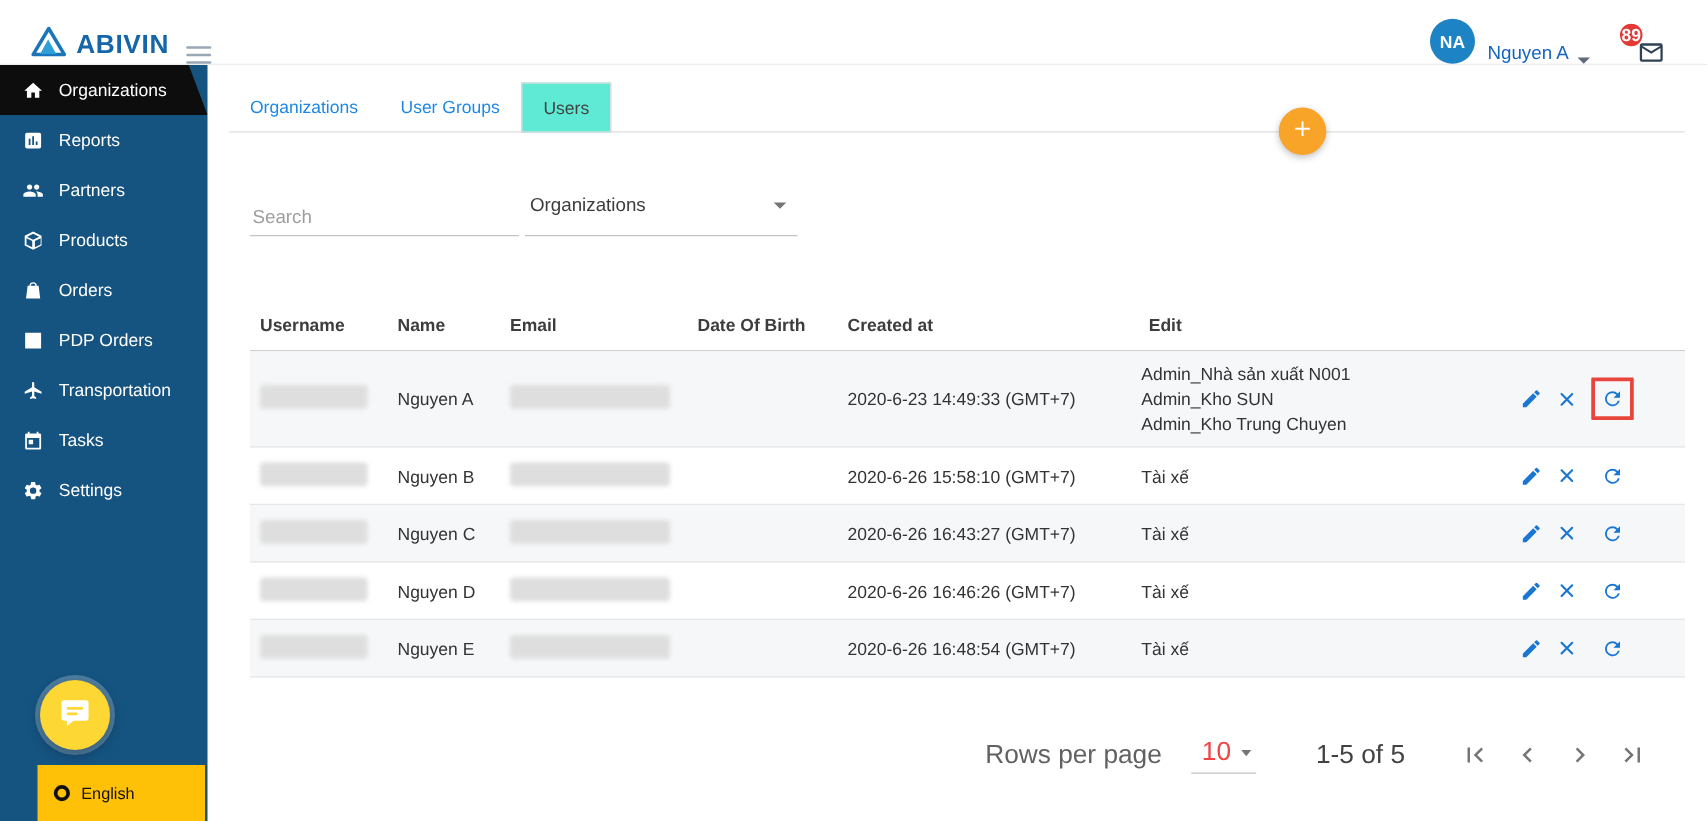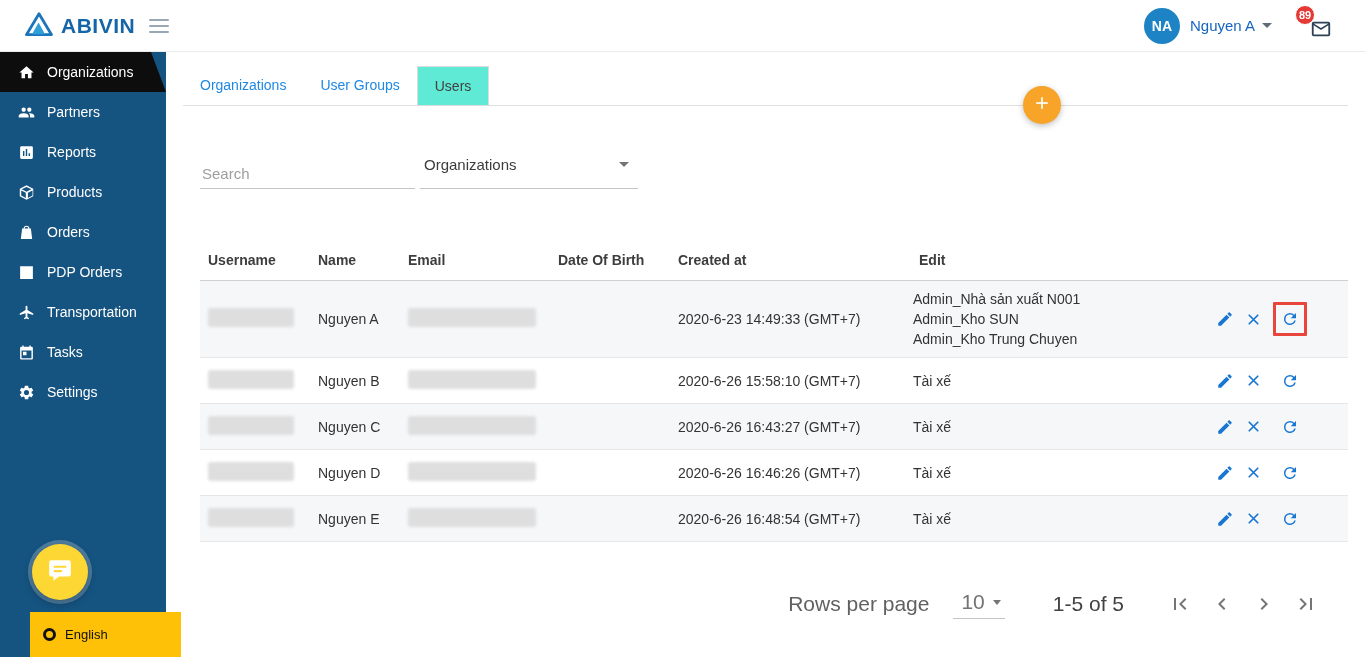--- a/index.html
+++ b/index.html
@@ -2,52 +2,52 @@
 <html style="--sidebar_bg: #155380; --sidebar_active_bg: #0d0d0d; --accent_blue: #1976d2; --link_blue: #1e88e5; --topbar_user_blue: #1565c0; --fab_orange: #f7a428; --badge_red: #e53935; --highlight_red: #e8453c; --language_yellow: #ffc107; --chat_yellow: #fdd835; --avatar_blue: #1d83c5;"><head>
 <meta charset="utf-8">
 <style>
   * { box-sizing: border-box; margin: 0; padding: 0; }
   html, body { width: 1366px; height: 657px; }
   body { font-family: "Liberation Sans", sans-serif; background: #fff; overflow: hidden; }
   .app { position: relative; width: 1366px; height: 657px; background: #fff; overflow: hidden; }
 
   
   .topbar { position: absolute; top: 0; left: 0; right: 0; height: 52px; background: #fff;
-            border-bottom: 1px solid #ececec; display: flex; align-items: center; z-index: 30; }
+            border-bottom: 1px solid #ececec; display: flex; align-items: flex-end; z-index: 30; }
   .brand { display: flex; align-items: center; gap: 7px; padding-left: 24px; }
   .brand-text { font-size: 21px; font-weight: 700; letter-spacing: .5px; color: #1566a9; }
   .hamburger { margin-left: 14px; width: 20px; display: flex; flex-direction: column; gap: 4px; cursor: pointer; }
   .hamburger span { height: 2px; background: #9aa7b5; border-radius: 1px; }
   .topbar-spacer { flex: 1; }
   .avatar { width: 36px; height: 36px; border-radius: 50%; background: var(--avatar_blue, #1d83c5);
             color: #fff; font-size: 14px; font-weight: 700; display: flex; align-items: center; justify-content: center; }
   .user-name { margin-left: 10px; font-size: 15px; font-weight: 500; color: var(--topbar_user_blue, #1565c0); }
   .caret { width: 0; height: 0; border-left: 5px solid transparent; border-right: 5px solid transparent;
            border-top: 5px solid #5f6b76; display: inline-block; }
   .user-caret { margin-left: 7px; }
   .mail-wrap { position: relative; margin-left: 36px; margin-right: 30px; width: 28px; height: 24px; color: #2f4154; cursor: pointer; }
   .mail-wrap svg { width: 26px; height: 22px; margin-top: 4px; }
   .badge { position: absolute; top: -9px; left: -13px; min-width: 20px; height: 20px; border-radius: 50%;
-           background: var(--badge_red, #e53935); color: #fff; font-size: 11px; font-weight: 700;
+           background: var(--badge_red, #e53935); color: #fff; font-size: 14px; font-weight: 700;
            display: flex; align-items: center; justify-content: center; border: 1.5px solid #fff; }
 
   
   .sidebar { position: absolute; top: 52px; left: 0; bottom: 0; width: 166px; background: var(--sidebar_bg, #155380); z-index: 20; }
   .side-item { height: 40px; display: flex; align-items: center; gap: 12px; padding-left: 18px;
                color: #fff; font-size: 14px; cursor: pointer; }
   .side-item.active { background: var(--sidebar_active_bg, #0d0d0d);
                       clip-path: polygon(0 0, calc(100% - 15px) 0, 100% 100%, 0 100%); }
   .side-icon { width: 17px; height: 17px; flex: 0 0 17px; color: #fff; }
   .side-icon svg { width: 100%; height: 100%; display: block; }
 
   .chat-fab { position: absolute; left: 32px; bottom: 57px; width: 56px; height: 56px; border-radius: 50%;
               background: var(--chat_yellow, #fdd835); display: flex; align-items: center; justify-content: center;
               box-shadow: 0 3px 10px rgba(0,0,0,.3), 0 0 0 4px rgba(255,255,255,.25); cursor: pointer; z-index: 25; }
   .chat-fab svg { width: 26px; height: 26px; }
-  .lang-bar { position: absolute; left: 30px; bottom: 0; width: 151px; height: 45px;
+  .lang-bar { position: absolute; left: 30px; bottom: 0; width: 134px; height: 45px;
               background: var(--language_yellow, #ffc107); display: flex; align-items: center; gap: 9px;
               padding-left: 13px; cursor: pointer; z-index: 26; }
   .globe-icon { width: 13px; height: 13px; border: 3px solid #111; border-radius: 50%; flex: 0 0 13px; }
   .lang-label { font-size: 13px; color: #111; }
 
   
   .main { position: absolute; top: 52px; left: 166px; right: 0; bottom: 0; background: #fff; }
   .tabsbar { display: flex; margin: 14px 18px 0 17px; border-bottom: 1px solid #e0e0e0; }
   .tab { padding: 11px 17px; font-size: 14px; color: var(--link_blue, #1e88e5); cursor: pointer; }
   .tab.active { color: #424242; background: #5eead4; border: 1px solid #dcdcdc; margin-bottom: -1px; }
@@ -89,21 +89,21 @@
   .icon-btn { width: 18px; height: 18px; color: var(--accent_blue, #1976d2); display: inline-flex; cursor: pointer; }
   .icon-btn svg { width: 100%; height: 100%; }
   .icon-close { margin: 0 6px; width: 17px; height: 17px; }
   .refresh-wrap { border: 3px solid transparent; padding: 5px; display: inline-flex; border-radius: 1px; }
   .refresh-wrap.hl { border-color: var(--highlight_red, #e8453c); }
 
   
   .pagination { display: flex; align-items: center; justify-content: flex-end; margin: 46px 48px 0 0;
                 color: #616161; font-size: 21px; }
   .rpp-select { display: flex; align-items: center; gap: 8px; margin-left: 24px;
-                border-bottom: 1px solid #c4c4c4; padding: 2px 4px 4px 8px; color: #737373; cursor: pointer; }
+                border-bottom: 1px solid #c4c4c4; padding: 2px 4px 4px 8px; color: #ef4444; cursor: pointer; }
   .rpp-select .caret { border-top-color: #757575; border-left-width: 4px; border-right-width: 4px; }
   .range { margin-left: 48px; color: #424242; }
   .pg-btns { display: flex; margin-left: 26px; }
   .pg-btn { width: 24px; height: 24px; margin-left: 18px; color: #757575; cursor: pointer; }
   .pg-btn svg { width: 100%; height: 100%; }
 </style>
 </head>
 <body>
 
 <div class="app">
@@ -142,33 +142,33 @@
             <svg viewBox="0 0 24 24" fill="currentColor">
               <path d="M10 20v-6h4v6h5v-8h3L12 3 2 12h3v8z"></path>
             </svg>
           </span>
     <span class="side-label">Organizations</span>
   </div>
 
   <div class="side-item">
     <span class="side-icon">
             <svg viewBox="0 0 24 24" fill="currentColor">
+              <path d="M19 3H5a2 2 0 0 0-2 2v14a2 2 0 0 0 2 2h14a2 2 0 0 0 2-2V5a2 2 0 0 0-2-2zM9 17H7v-7h2v7zm4 0h-2V7h2v10zm4 0h-2v-4h2v4z"></path>
+            </svg>
+          </span>
+    <span class="side-label">Reports</span>
+  </div>
+
+  <div class="side-item">
+    <span class="side-icon">
+            <svg viewBox="0 0 24 24" fill="currentColor">
               <path d="M16 11c1.66 0 2.99-1.34 2.99-3S17.66 5 16 5s-3 1.34-3 3 1.34 3 3 3zm-8 0c1.66 0 2.99-1.34 2.99-3S9.66 5 8 5 5 6.34 5 8s1.34 3 3 3zm0 2c-2.33 0-7 1.17-7 3.5V19h14v-2.5C15 14.17 10.33 13 8 13zm8 0c-.29 0-.62.02-.97.05 1.16.84 1.97 1.97 1.97 3.45V19h6v-2.5c0-2.33-4.67-3.5-7-3.5z"></path>
             </svg>
           </span>
     <span class="side-label">Partners</span>
-  </div>
-
-  <div class="side-item">
-    <span class="side-icon">
-            <svg viewBox="0 0 24 24" fill="currentColor">
-              <path d="M19 3H5a2 2 0 0 0-2 2v14a2 2 0 0 0 2 2h14a2 2 0 0 0 2-2V5a2 2 0 0 0-2-2zM9 17H7v-7h2v7zm4 0h-2V7h2v10zm4 0h-2v-4h2v4z"></path>
-            </svg>
-          </span>
-    <span class="side-label">Reports</span>
   </div>
 
   <div class="side-item">
     <span class="side-icon">
             <svg viewBox="0 0 24 24" fill="currentColor">
               <path d="M12 1.8 2.5 6.6v10.8L12 22.2l9.5-4.8V6.6L12 1.8zm0 2.3 6.8 3.4L12 10.9 5.2 7.5 12 4.1zM4.5 9.2l6.5 3.2v7.2l-6.5-3.3V9.2zm9.5 10.4v-7.2l6.5-3.2v7.1L14 19.6z"></path>
             </svg>
           </span>
     <span class="side-label">Products</span>
   </div>

